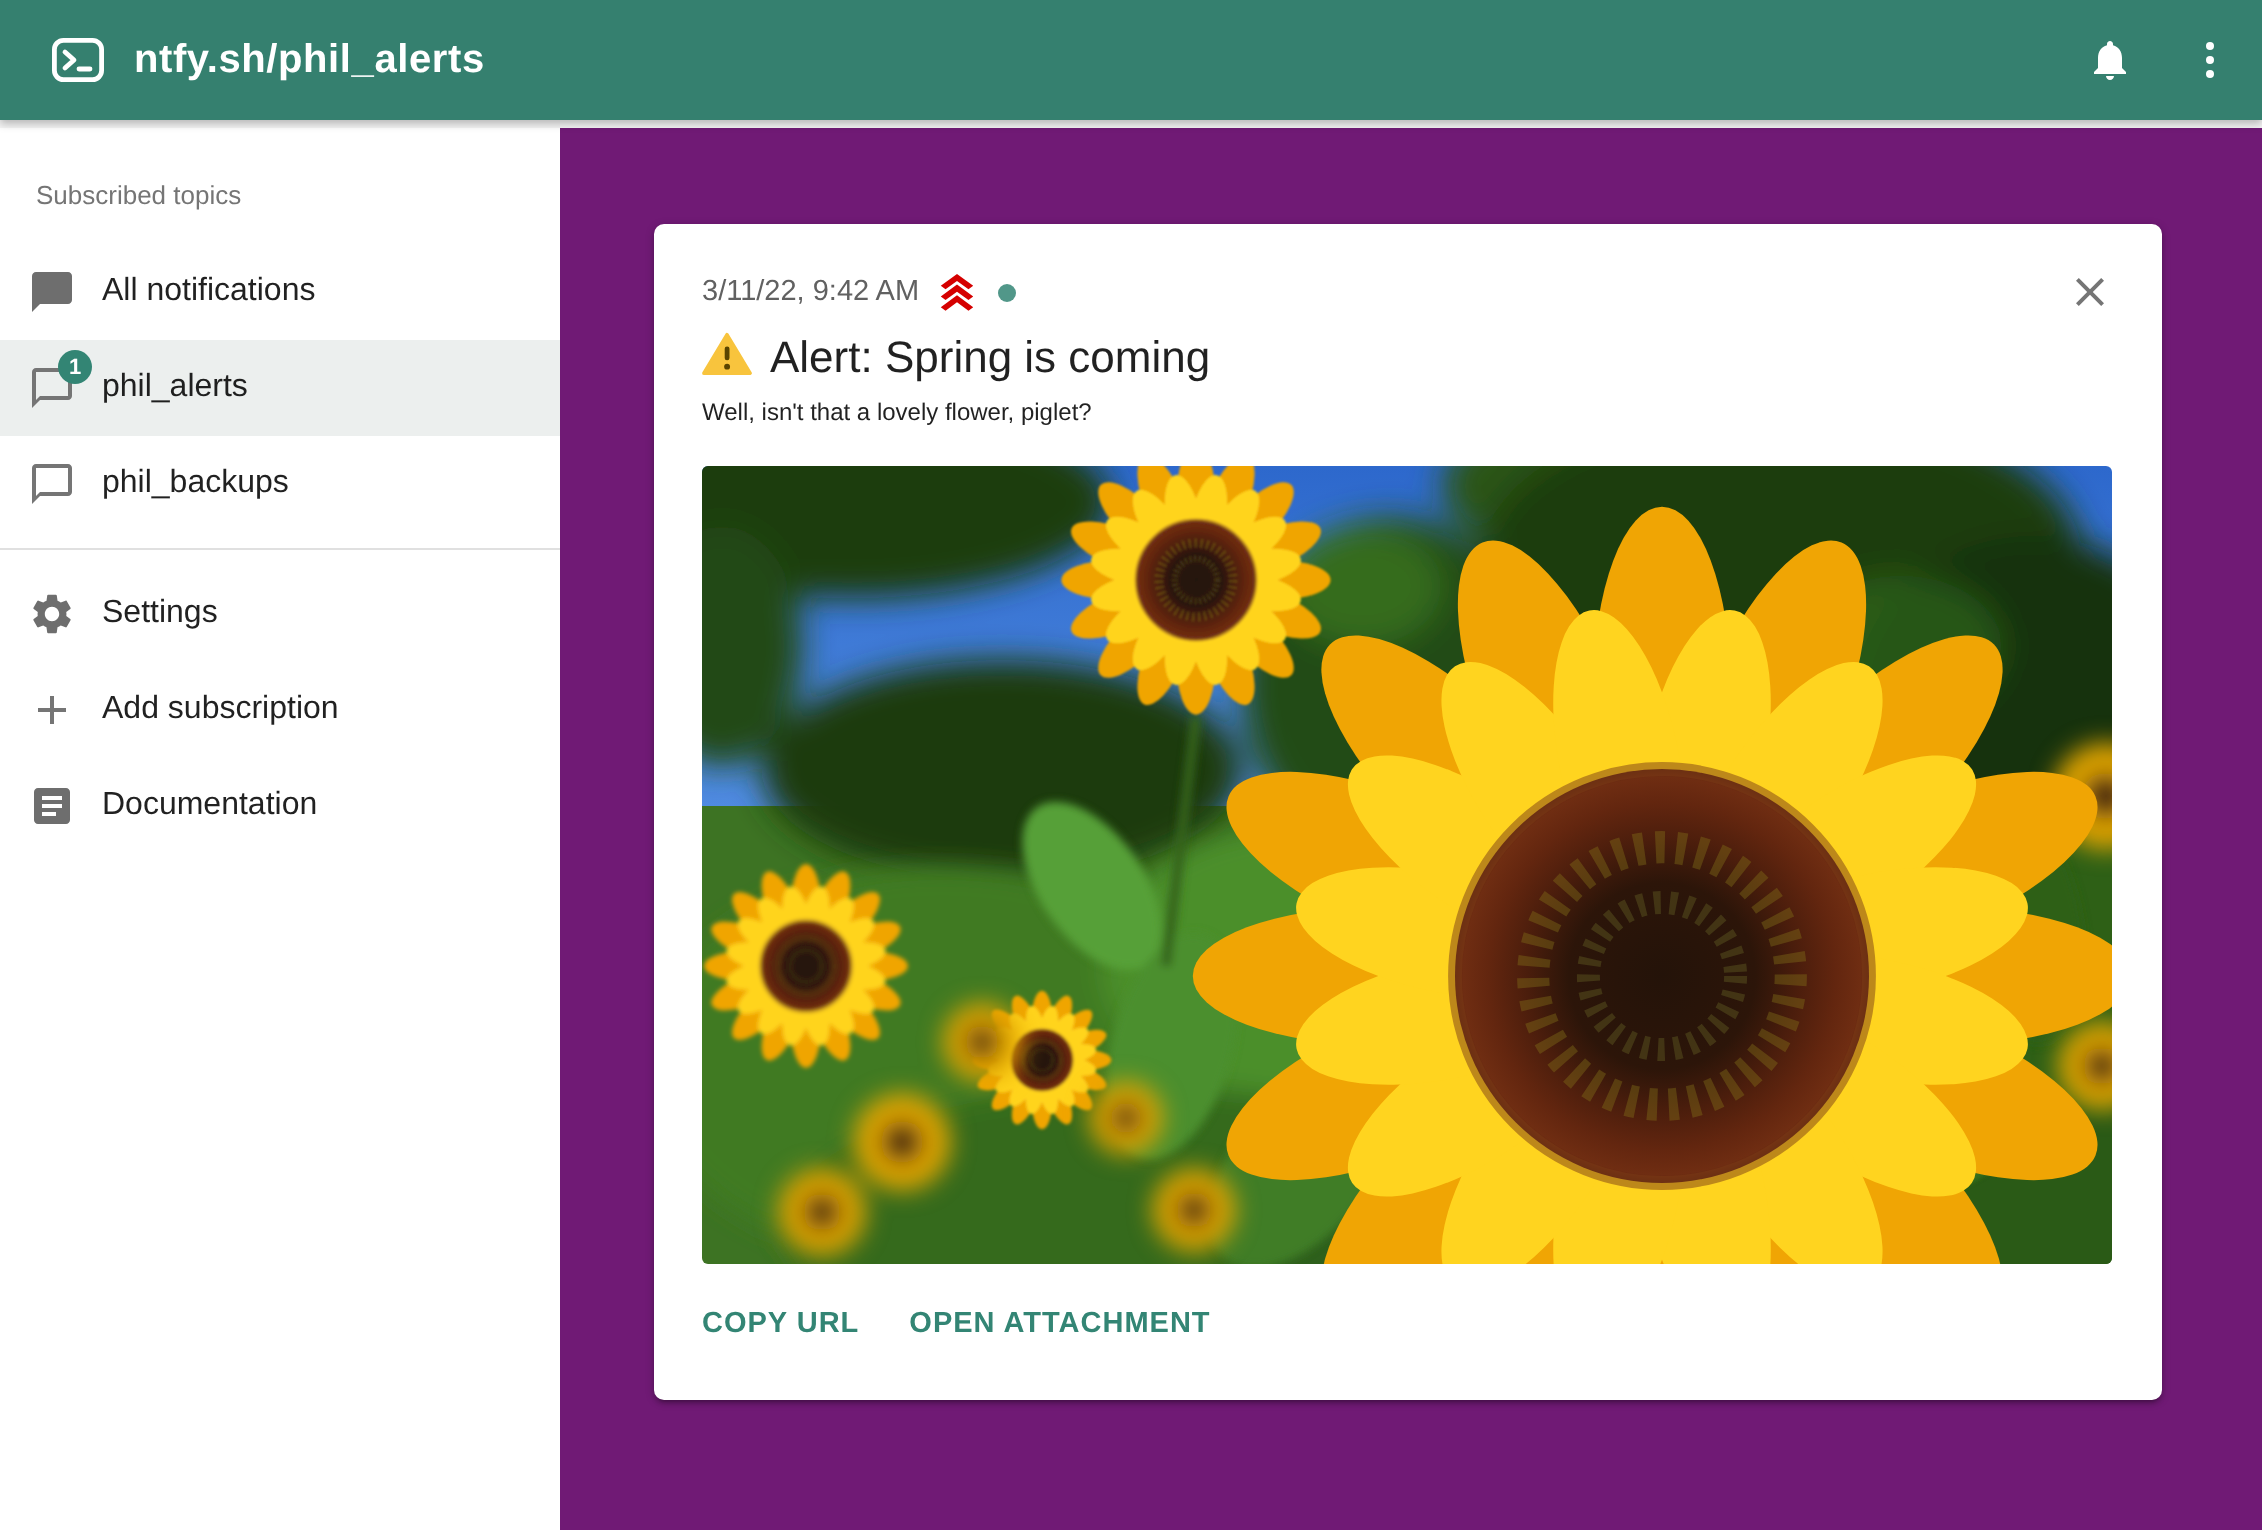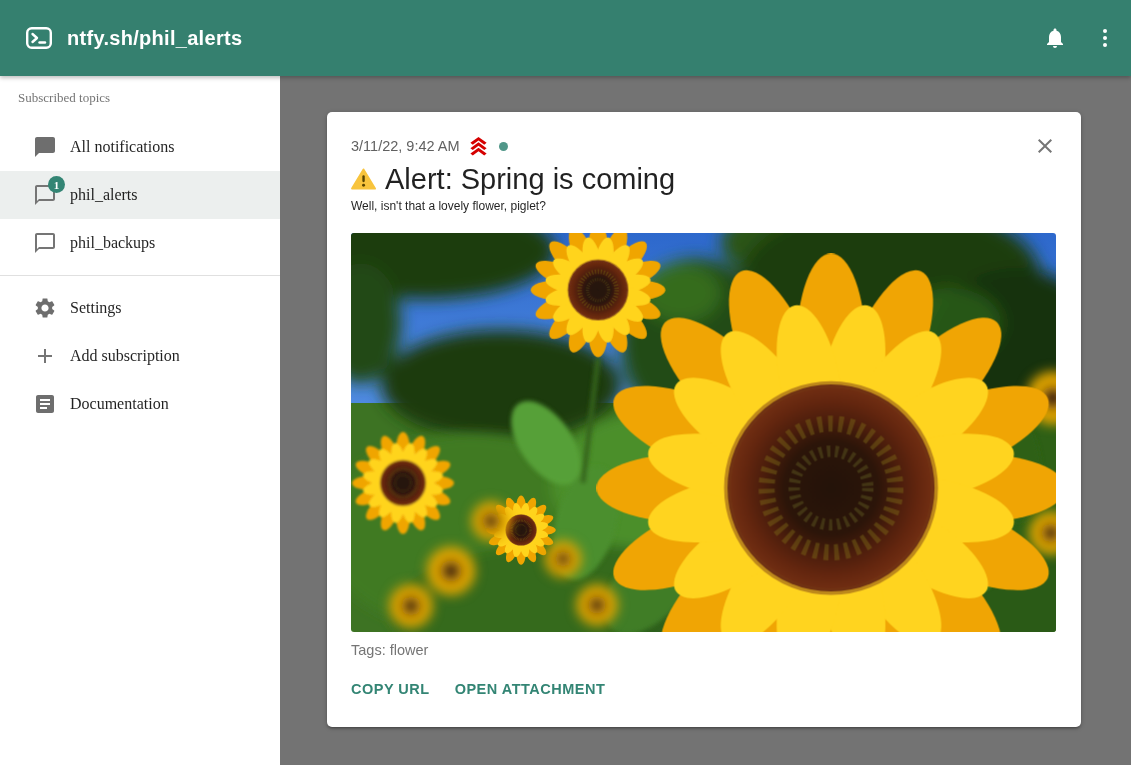--- a/index.html
+++ b/index.html
@@ -1,51 +1,51 @@
 <!DOCTYPE html>
 <html><head>
 <meta charset="utf-8">
 <style>
   * { margin:0; padding:0; box-sizing:border-box; }
   html,body { width:1131px; height:765px; overflow:hidden;
     font-family:"Liberation Sans", sans-serif; background:#f5f5f5; }
 
   
-  .appbar { position:absolute; top:0; left:0; width:1131px; height:76px;
+  .appbar { position:absolute; top:0; left:0; width:1131px; height:60px;
     background:#35806F; display:flex; align-items:center; padding-left:26px;
     color:#fff; box-shadow:0 2px 4px rgba(0,0,0,.25); z-index:20; }
   .appbar-title { font-size:20px; font-weight:700; margin-left:15px; letter-spacing:.3px; }
   .appbar-actions { margin-left:auto; display:flex; align-items:center; gap:26px; padding-right:14px; }
   .iconbtn { width:24px; height:24px; cursor:pointer; display:flex; align-items:center; justify-content:center; }
 
   
   .sidebar { position:absolute; top:64px; left:0; width:324px; bottom:0;
-    background:#fff; border-right:5px solid #c2410c;font-family:Liberation Serif, serif; }
+    background:#fff; border-right:5px solid #c2410c; }
   .section-label { padding:26px 18px 17px 18px; color:#757575; font-size:13px; }
-  .nav-item { height:48px; display:flex; align-items:center; padding:0 16px 0 33px;
+  .nav-item { height:48px; display:flex; align-items:center; padding:0 16px 0 14px;
     cursor:pointer; color:rgba(0,0,0,.87); font-size:16px; }
   .nav-item.selected { background:#ecefee; }
   .nav-icn { width:24px; height:24px; margin-right:13px; flex:none; position:relative; }
   .badge { position:absolute; top:-7px; right:-8px; min-width:17px; height:17px;
     border-radius:9px; background:#338574; color:#fff; font-size:11px; font-weight:700;
     display:flex; align-items:center; justify-content:center; padding:0 2px; }
   .mute-icn { margin-left:auto; width:24px; height:24px; margin-right:15px; }
   .divider { height:1px; background:#e0e0e0; margin:8px 0; }
 
   
-  .main { position:absolute; left:280px; top:64px; right:0; bottom:0; background:#737373; }
+  .main { position:absolute; left:280px; top:64px; right:0; bottom:0; background:#701a75; }
   .card { width:754px; margin:48px 0 0 47px; background:#fff; border-radius:5px;
     padding:22px 24px 29px 24px;
     box-shadow:0 1px 5px rgba(0,0,0,.2), 0 2px 2px rgba(0,0,0,.14), 0 3px 1px -2px rgba(0,0,0,.12); }
   .meta-row { display:flex; align-items:center; height:24px; color:#616161; font-size:14.5px; }
   .prio-icn { margin-left:7px; display:flex; }
   .unread-dot { width:9px; height:9px; border-radius:50%; background:#338574; margin-left:9px; opacity:.85; }
   .close-btn { margin-left:auto; cursor:pointer; }
-  .title-row { display:flex; align-items:center; gap:9px; margin-top:8px; height:26px;
-    font-size:29px; color:rgba(0,0,0,.87); }
+  .title-row { display:flex; align-items:flex-start; gap:9px; margin-top:8px; height:26px;
+    font-size:22px; color:rgba(0,0,0,.87); }
   .body-text { margin-top:5px; font-size:12px; line-height:19px; color:rgba(0,0,0,.87); }
   .photo { margin-top:17px; width:705px; height:399px; border-radius:3px; overflow:hidden;
     cursor:pointer; display:block; }
   .tags-line { margin-top:10px; font-size:14.5px; line-height:17px; color:#757575; }
   .actions-row { margin-top:21px; display:flex; gap:25px; }
   .text-btn { background:none; border:none; padding:0; cursor:pointer;
     color:#338574; font-family:"Liberation Sans",sans-serif; font-size:14.5px;
     font-weight:700; letter-spacing:.5px; line-height:18px; }
 </style>
 </head>
@@ -296,21 +296,20 @@
 
         <g filter="url(#b1)">
           <ellipse cx="430" cy="360" rx="55" ry="38" fill="#3F7C25" transform="rotate(25 430 360)"></ellipse>
           <ellipse cx="615" cy="330" rx="50" ry="34" fill="#356F1F" transform="rotate(-20 615 330)"></ellipse>
         </g>
 
         <use href="#flower" transform="translate(480,255) scale(2.3)"></use>
       </svg>
     </div>
 
-    <div class="tags-line">Tags: flower</div>
 
     <div class="actions-row">
       <button class="text-btn">COPY URL</button>
       <button class="text-btn">OPEN ATTACHMENT</button>
     </div>
 
   </div>
 </div>
 
 </body></html>

